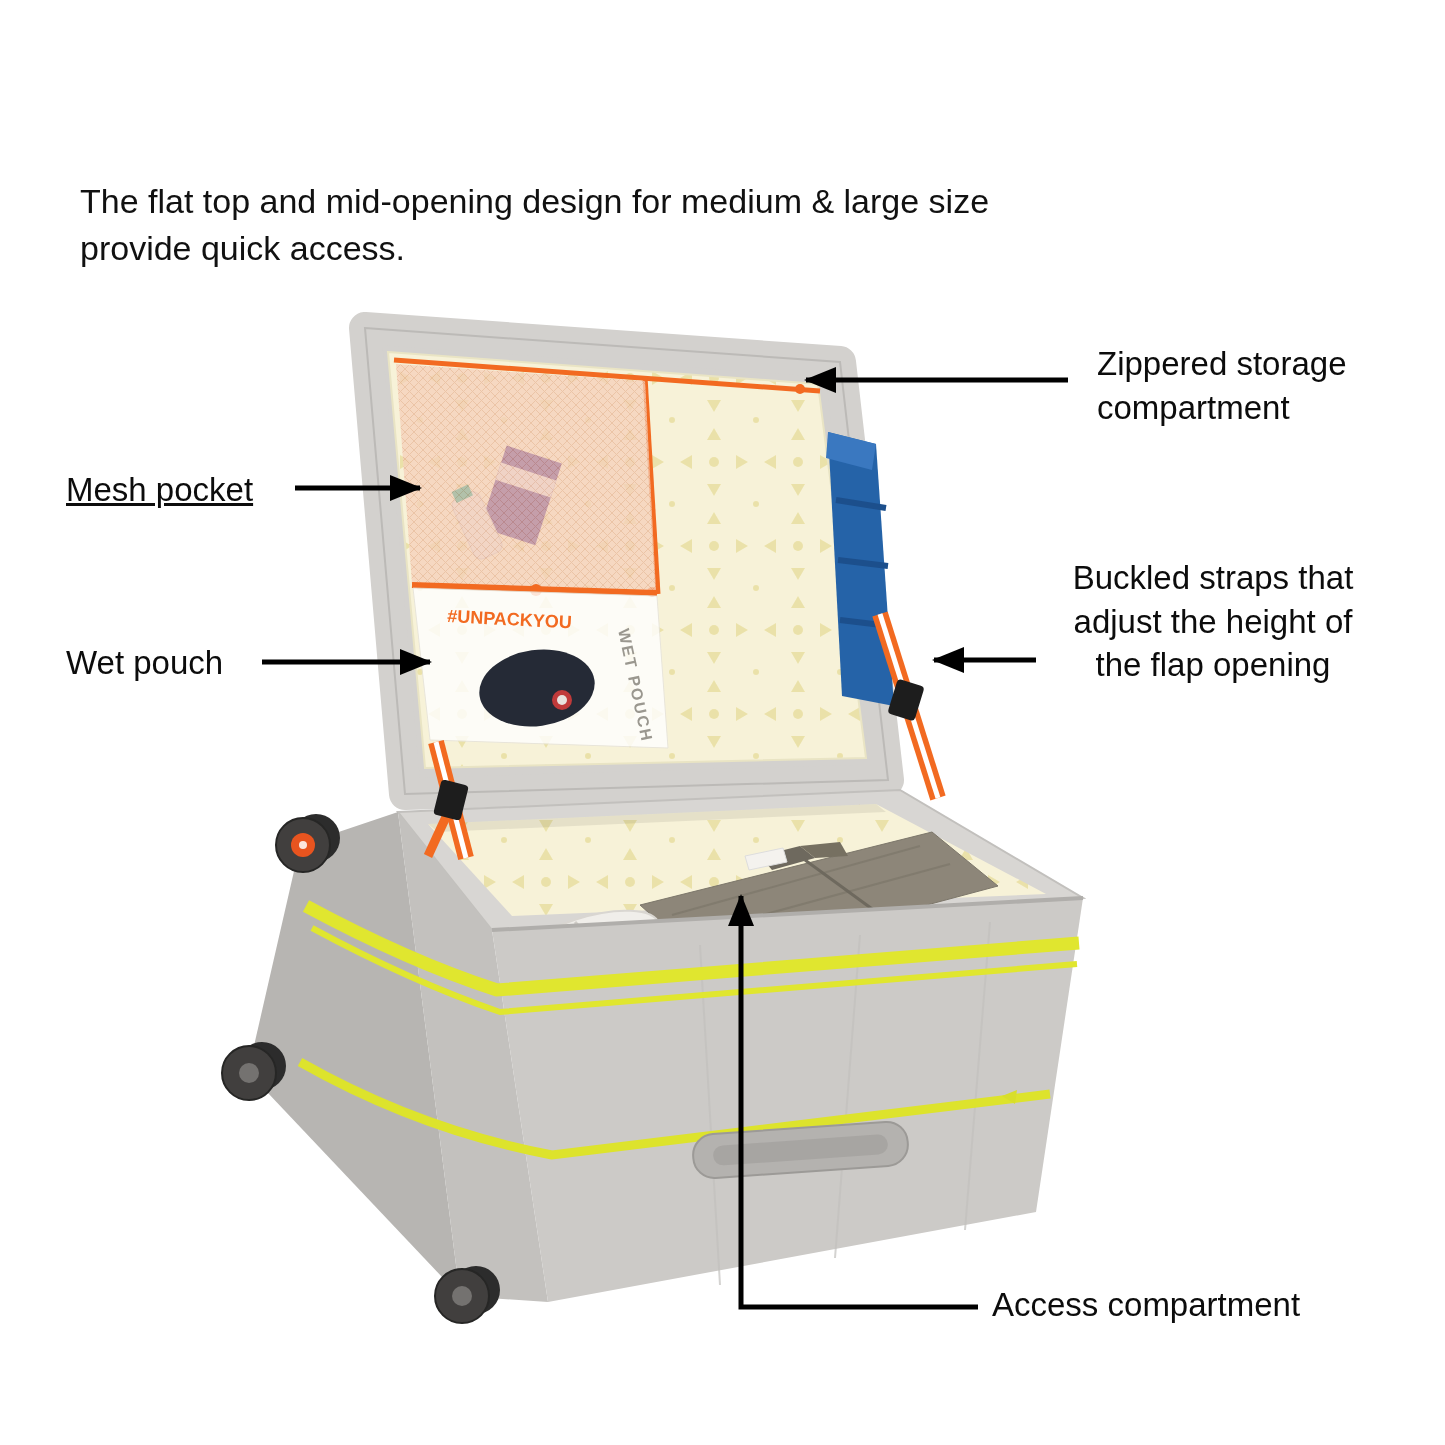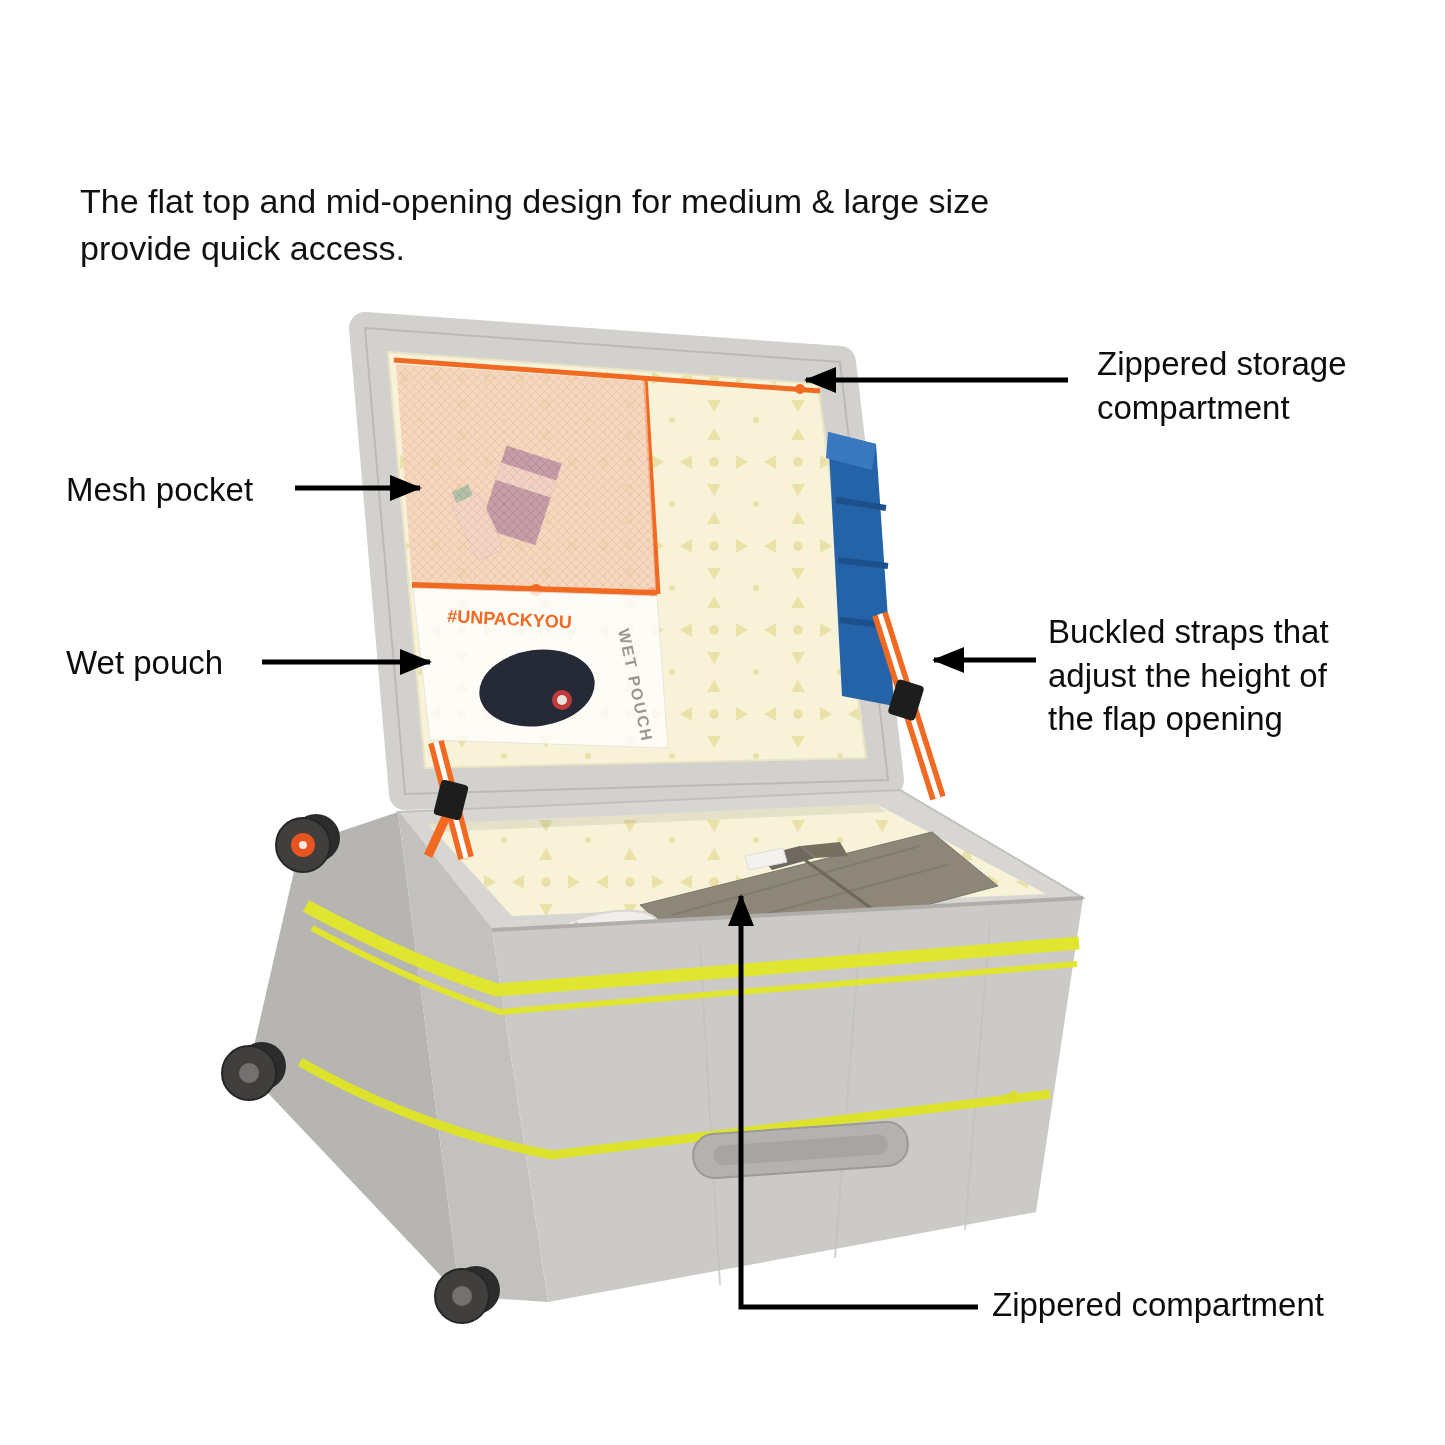--- a/index.html
+++ b/index.html
@@ -13,23 +13,23 @@
     font-size:63px;font-weight:700;letter-spacing:-1.5px;line-height:1.1;
   }
   .page-subtitle{
     position:absolute;left:80px;top:142px;width:1010px;
     font-size:34px;line-height:1.38;font-weight:400;margin-top:36px;
   }
   .label{
     position:absolute;font-size:33px;line-height:1.32;font-weight:400;color:#0c0c0c;
   }
   #lbl-zippered{left:1082px;top:342px;width:300px;margin-left:15px;}
-  #lbl-mesh{left:66px;top:468px;}
+  #lbl-mesh{left:66px;top:468px;text-decoration:underline;}
   #lbl-wet{left:66px;top:641px;}
-  #lbl-buckled{left:1048px;top:610px;width:330px;}
+  #lbl-buckled{left:1048px;top:556px;width:330px;text-align:center;}
   #lbl-storage{left:992px;top:1283px;}
 </style>
 </head>
 <body>
 
 <div class="canvas">
 
   <svg class="scene" width="1445" height="1445" viewBox="0 0 1445 1445" aria-hidden="true">
     <defs>
       <pattern id="lining" width="84" height="84" patternUnits="userSpaceOnUse">
@@ -172,14 +172,14 @@
       <polyline points="978,1307 741,1307 741,896" fill="none" marker-end="url(#arr)"></polyline>
     </g>
   </svg>
 
   <p class="page-subtitle">The flat top and mid-opening design for medium &amp; large size provide quick access.</p>
 
   <div class="label" id="lbl-zippered">Zippered storage compartment</div>
   <div class="label" id="lbl-mesh">Mesh pocket</div>
   <div class="label" id="lbl-wet">Wet pouch</div>
   <div class="label" id="lbl-buckled">Buckled straps that adjust the height of the flap opening</div>
-  <div class="label" id="lbl-storage">Zippered compartment</div>
+  <div class="label" id="lbl-storage">Access compartment</div>
 </div>
 
 </body></html>

